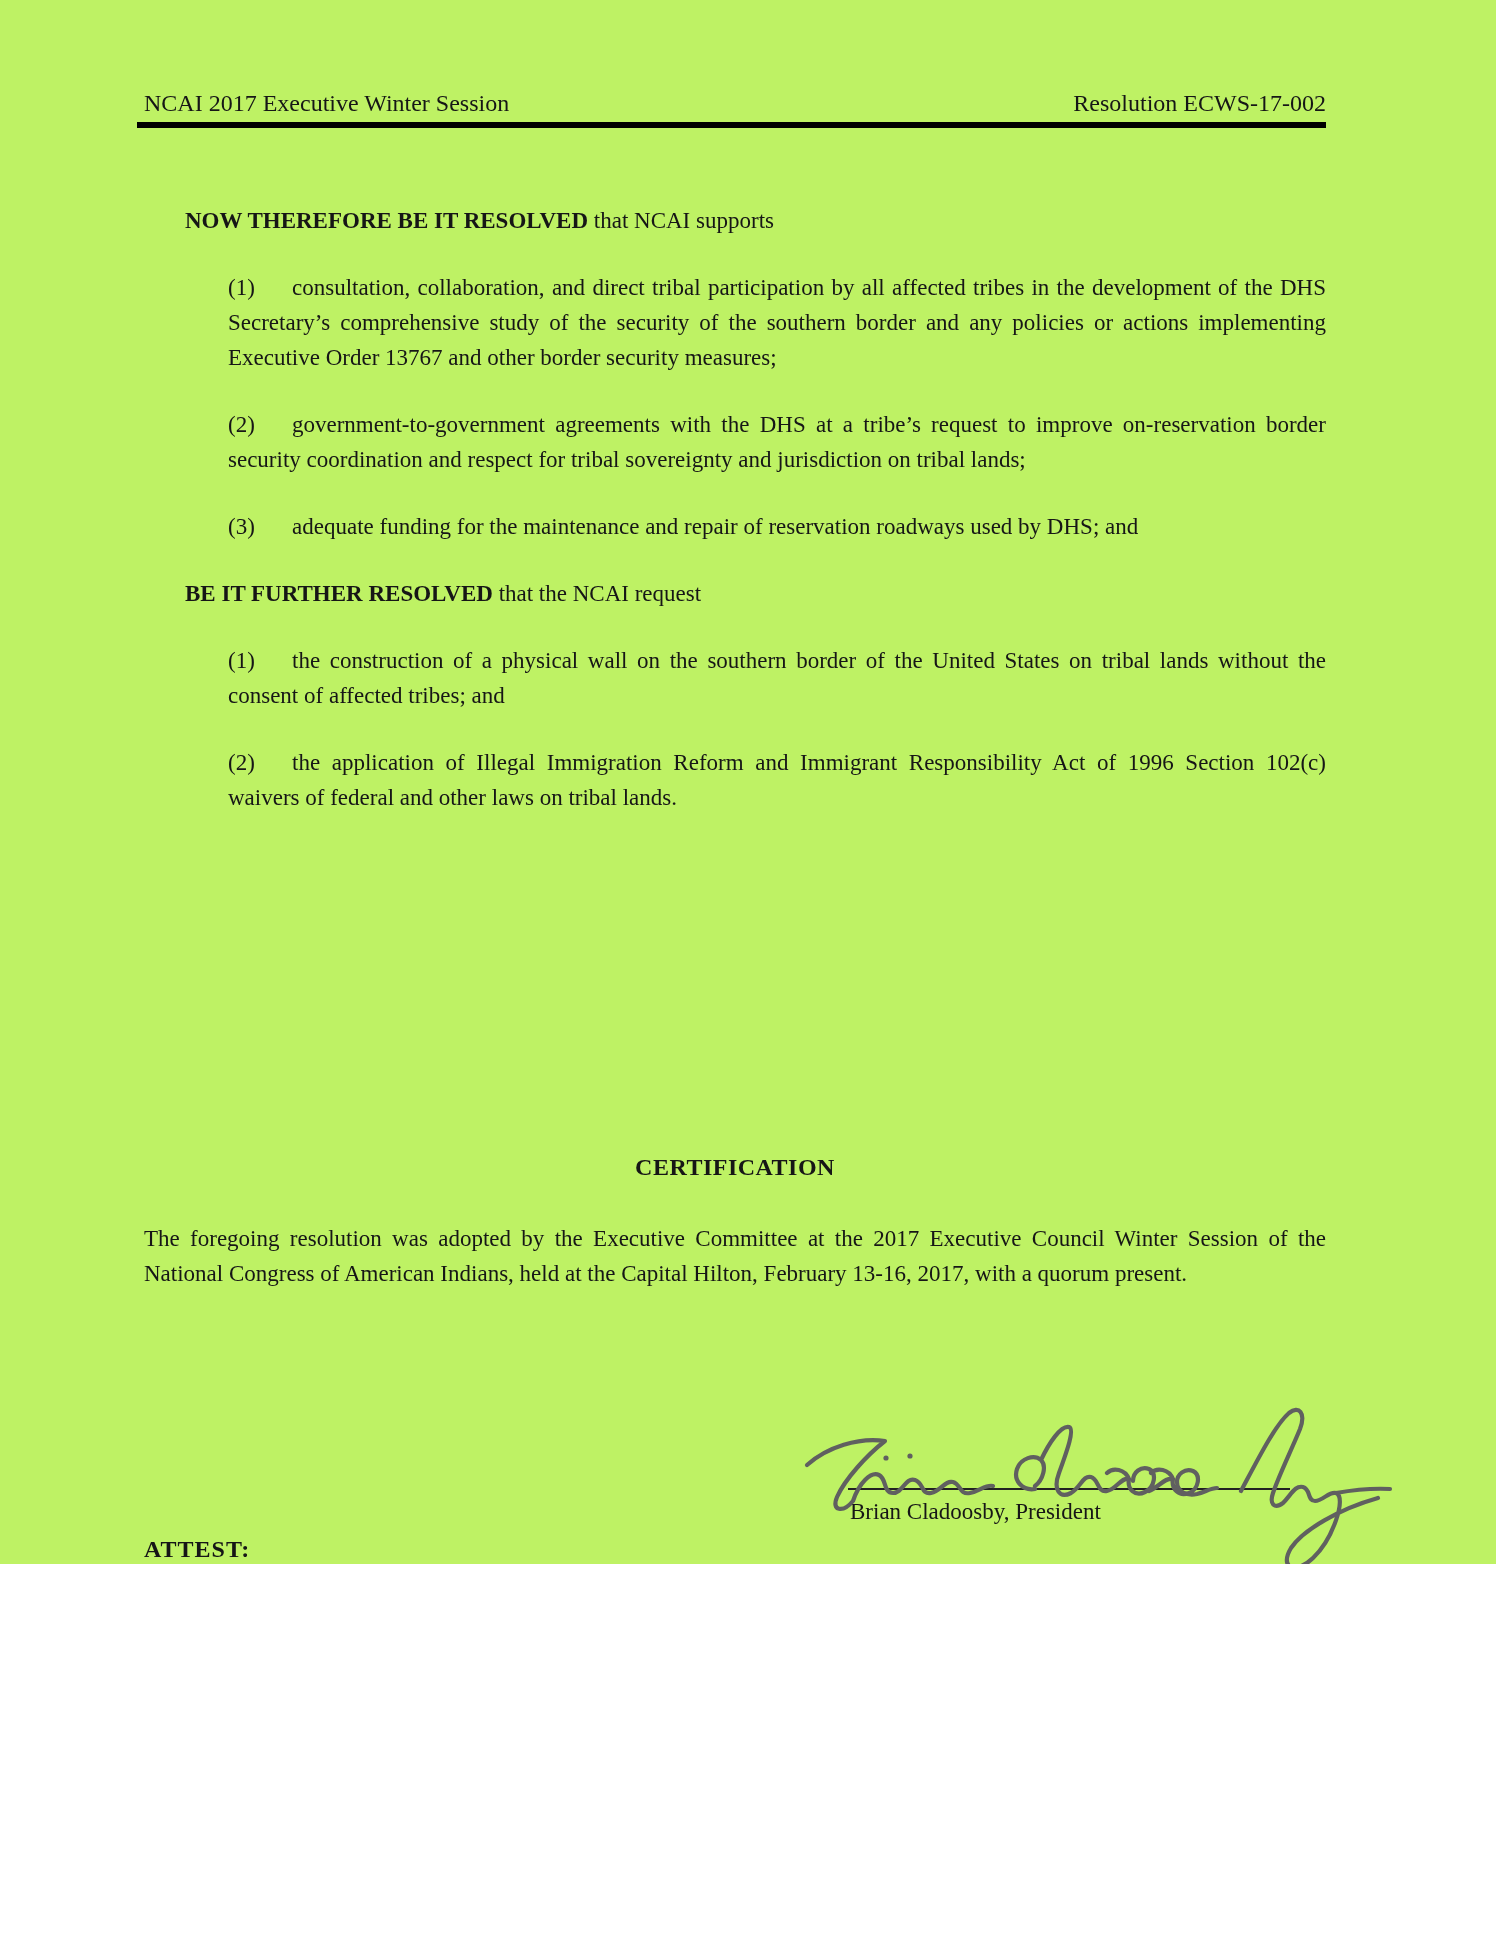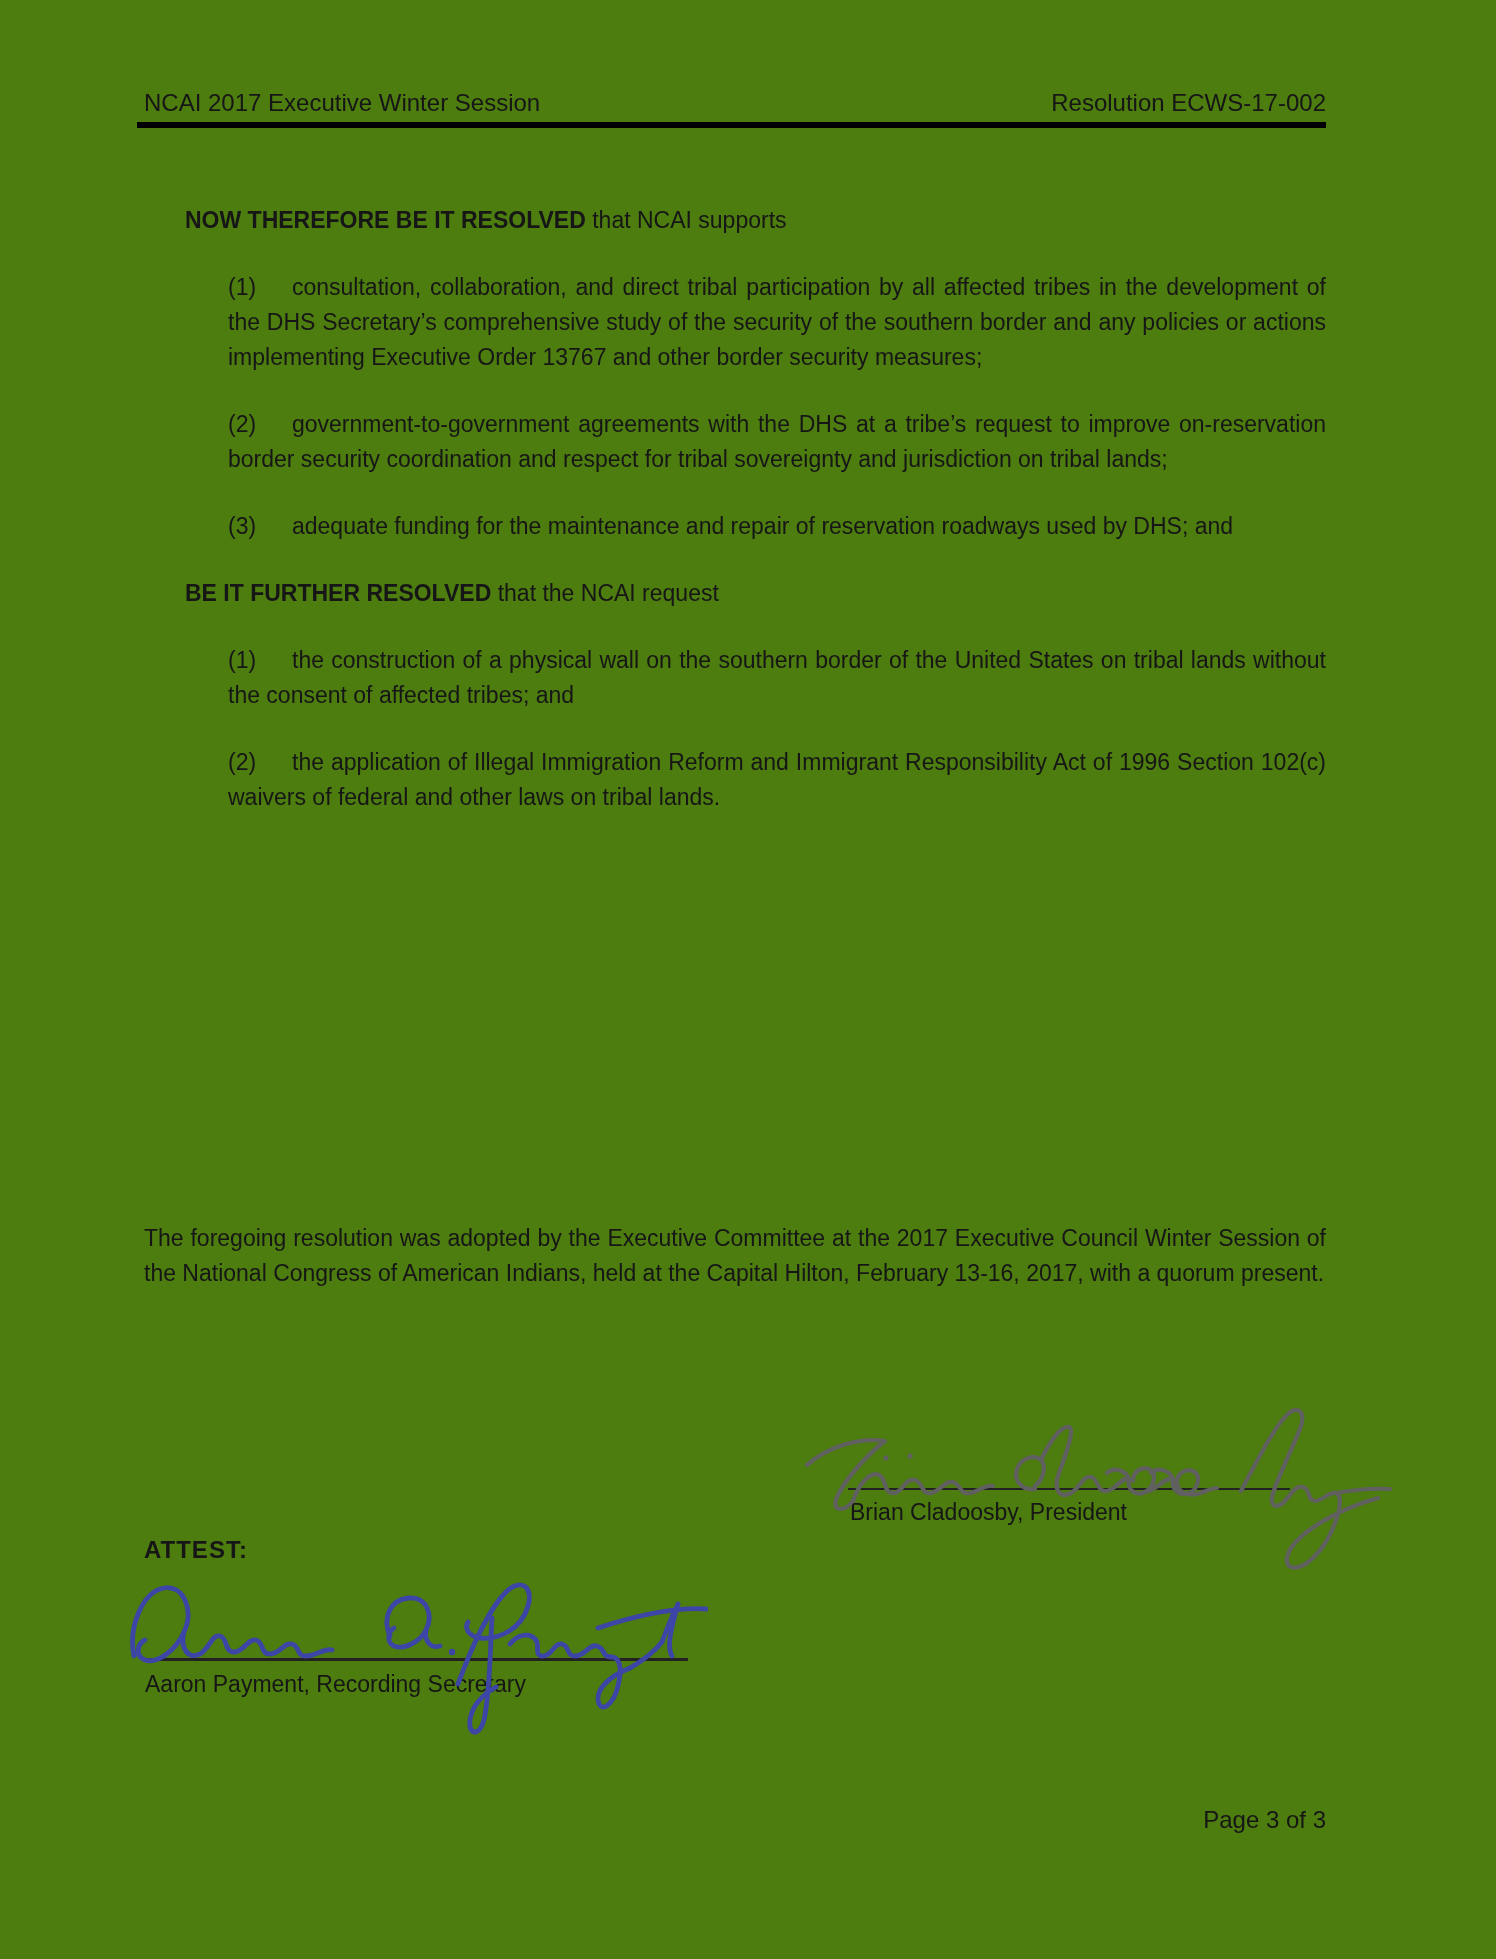--- a/index.html
+++ b/index.html
@@ -1,21 +1,21 @@
 <!DOCTYPE html>
 <html><head>
 <meta charset="utf-8">
 <style>
   * { margin:0; padding:0; box-sizing:border-box; }
   html,body { background:#ffffff; }
   .page {
     position:relative;
-    width:1496px; height:1959px;
-    background:#4d7c0f;
-    font-family:Liberation Sans, sans-serif;
+    width:1496px; height:1564px;
+    background:#bef264;
+    font-family:Liberation Serif, serif;
     color:#161616;
     overflow:hidden;
   }
   .hdr-left {
     position:absolute; left:144px; top:88px;
     font-size:24px; line-height:30px; white-space:nowrap;
   }
   .hdr-right {
     position:absolute; right:170px; top:88px;
     font-size:24px; line-height:30px; white-space:nowrap;
@@ -84,20 +84,21 @@
 
 
     <div class="clause"><span class="b">BE IT FURTHER RESOLVED</span><span> that the NCAI request</span></div>
 
     <div class="item"><span class="num">(1)</span><span>the construction of a physical wall on the southern border of the United States on tribal lands without the consent of affected tribes; and</span></div>
 
     <div class="item"><span class="num">(2)</span><span>the application of Illegal Immigration Reform and Immigrant Responsibility Act of 1996 Section 102(c) waivers of federal and other laws on tribal lands.</span></div>
 
   </div>
 
+  <div class="cert-heading">CERTIFICATION</div>
   <div class="cert-para">The foregoing resolution was adopted by the Executive Committee at the 2017 Executive Council Winter Session of the National Congress of American Indians, held at the Capital Hilton, February 13-16, 2017, with a quorum present.</div>
 
   <div class="sig-line pres-line"></div>
   <div class="sig-label pres-label">Brian Cladoosby, President</div>
   <svg class="sig-svg pres-sig" width="600" height="205" viewBox="0 0 600 205" aria-hidden="true">
     <path d="M14,62 C34,44 66,34 92,38 C74,52 52,76 44,94 C38,108 50,110 60,98
              C66,80 78,68 86,72 C94,76 90,90 100,90 C110,90 112,74 122,77
              C131,80 128,92 138,90 C148,88 152,77 160,79 C168,81 166,92 177,90
              C187,88 193,81 200,83"></path>
     <circle cx="93" cy="55" r="2.6"></circle>

